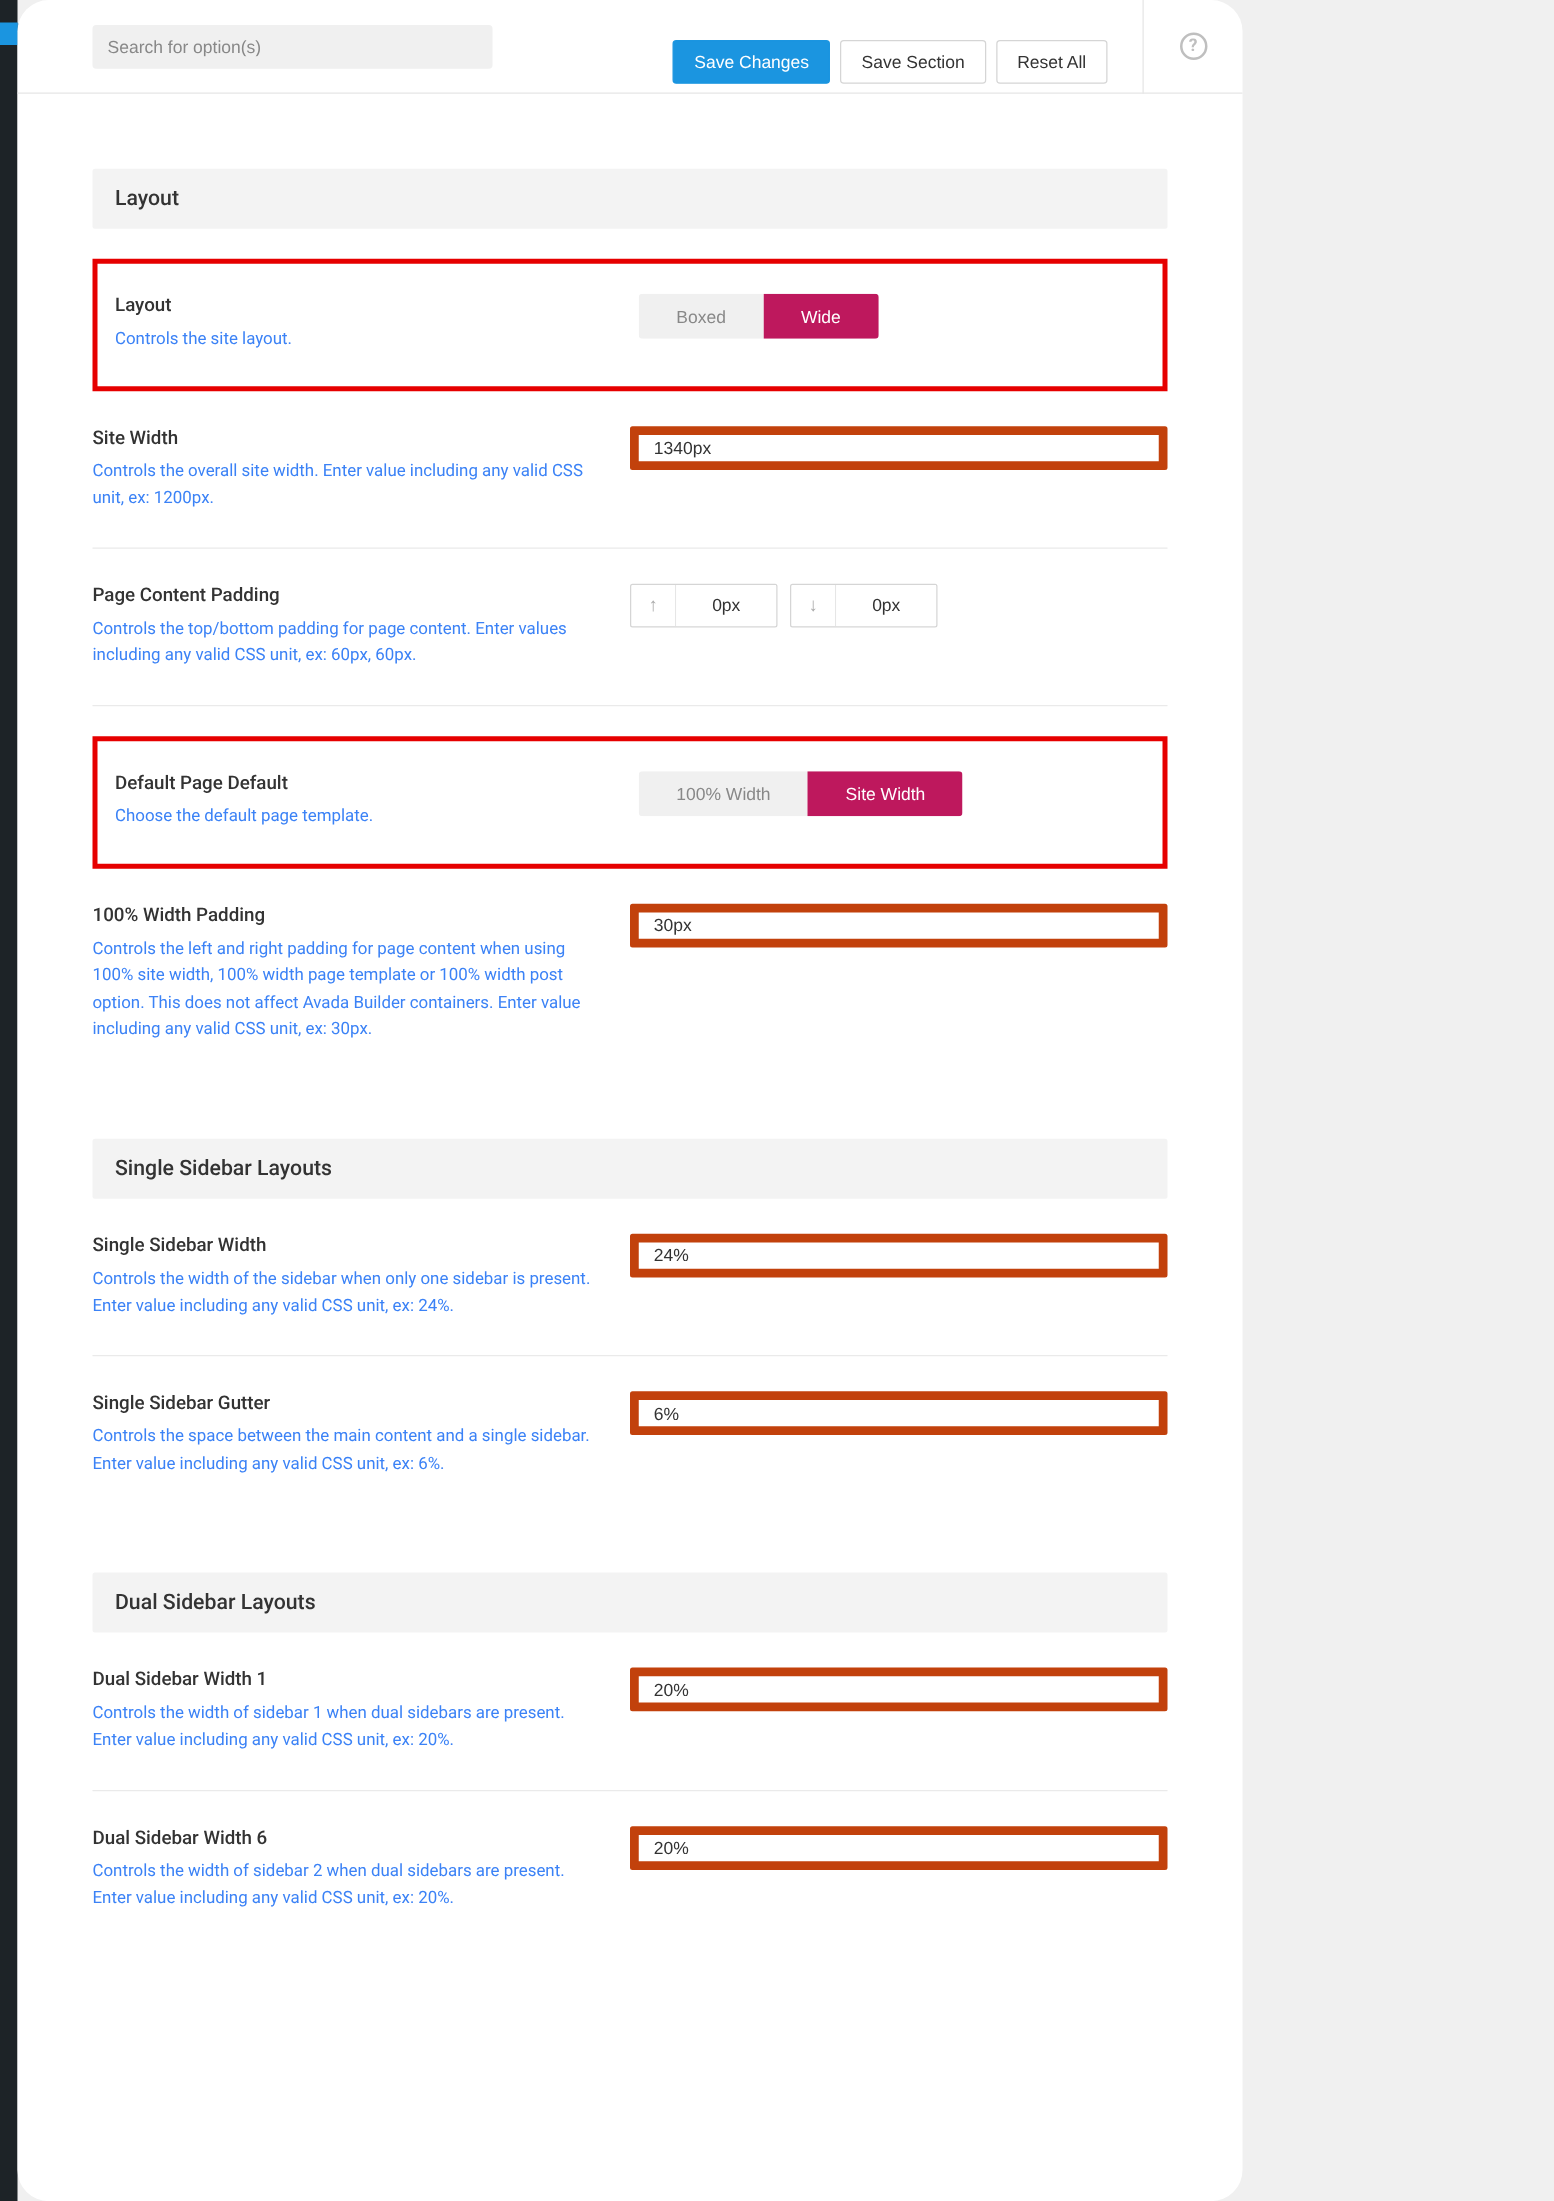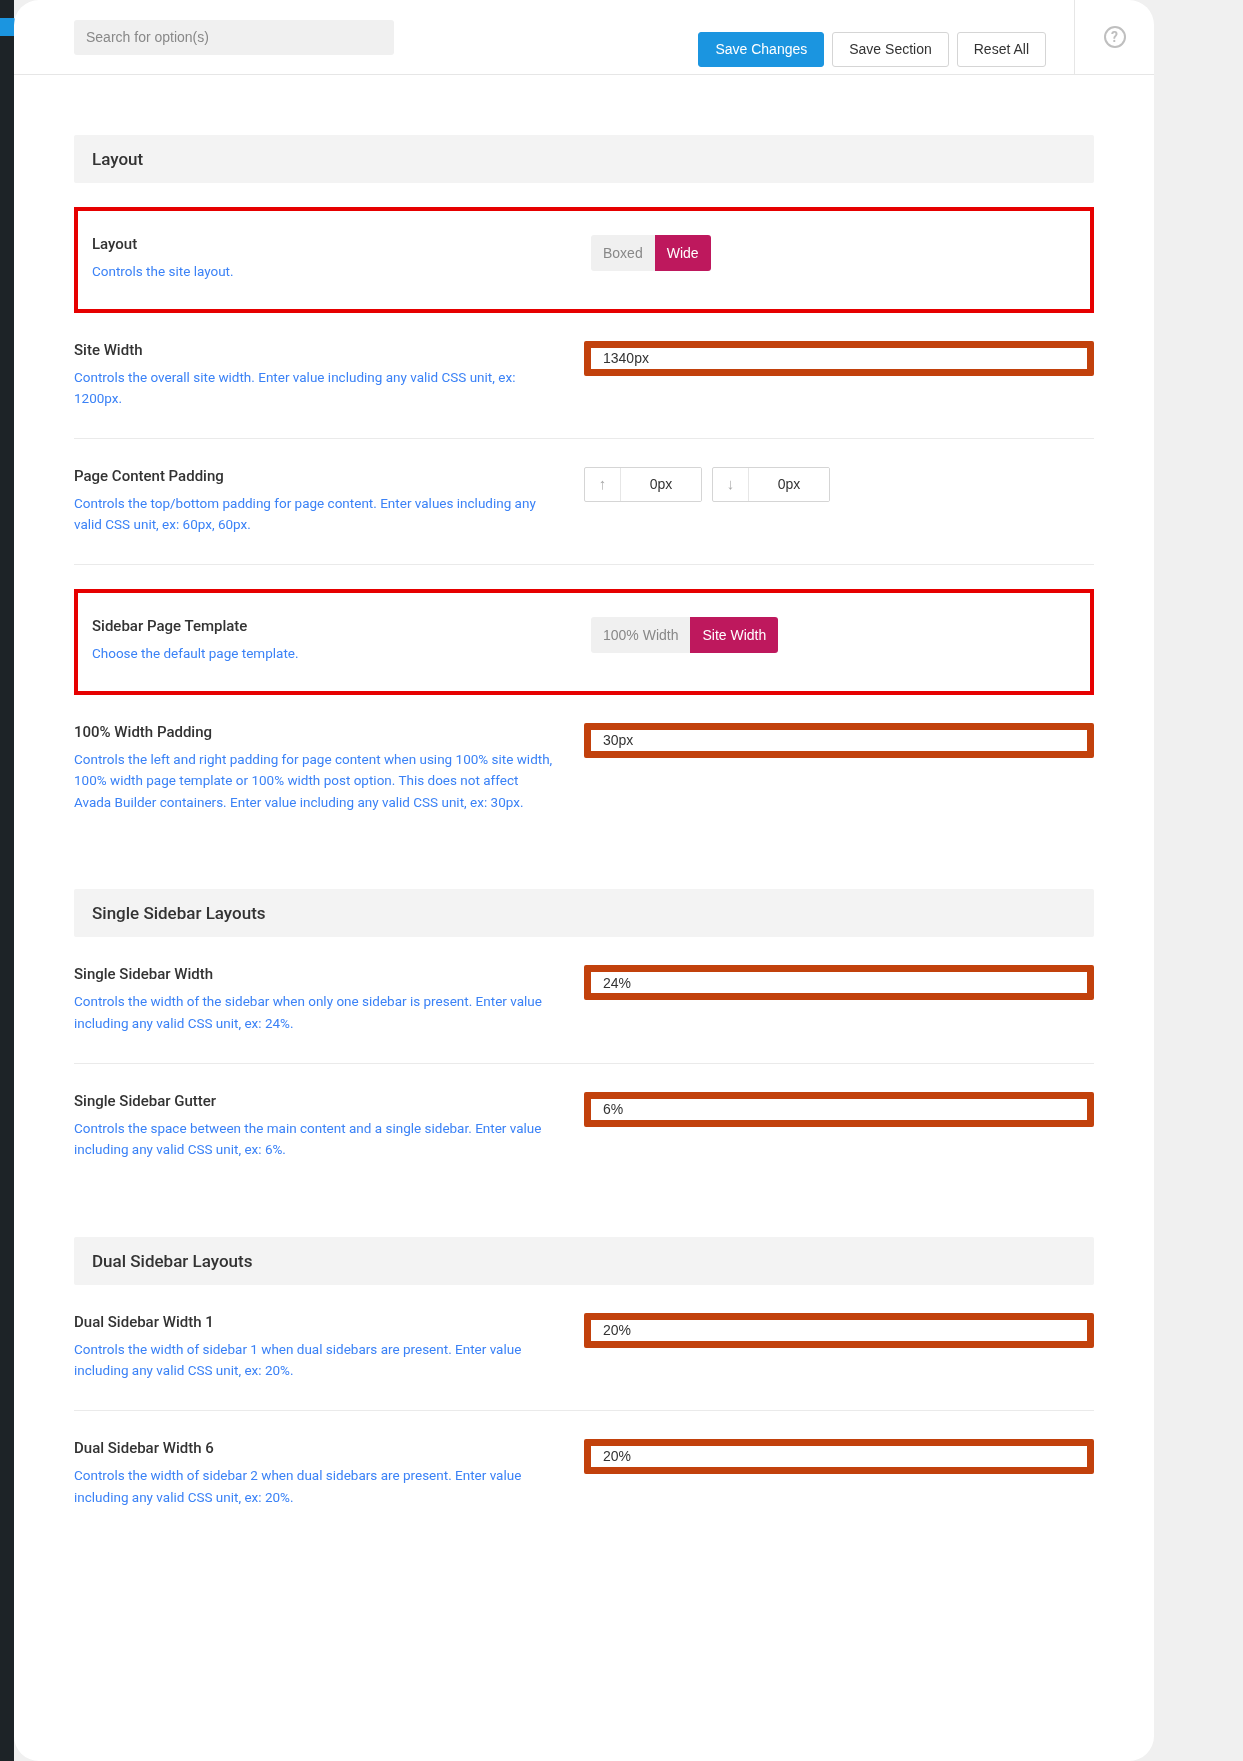--- a/index.html
+++ b/index.html
@@ -33,21 +33,21 @@
     top: 0;
     right: -8px;
     width: 0;
     height: 0;
     border-top: 9px solid transparent;
     border-bottom: 9px solid transparent;
     border-left: 8px solid #1b95e0;
   }
   .panel {
     background: #fff;
-    width: 1140px;
+    width: 980px;
     position: relative;
     border-radius: 25px;
   }
   .right-gap {
     flex: 1;
     background: #f0f0f0;
   }
   .topbar {
     display: flex;
     align-items: center;
@@ -145,21 +145,21 @@
   }
   .toggle-group {
     display: inline-flex;
     border-radius: 3px;
     overflow: hidden;
   }
   .toggle-btn {
     background: #f0f0f0;
     color: #888;
     border: none;
-    padding: 10px 12px;
+    padding: 10px 30px;
     font-size: 14px;
     cursor: pointer;
     min-width: 42px;
   }
   .toggle-btn.active {
     background: #be185d;
     color: #fff;
     font-weight: 500;
     text-align: right;
   }
@@ -276,21 +276,21 @@
               <div class="dim-label">↓</div>
               <input class="dim-input" type="text" value="0px" style="">
             </div>
           </div>
         </div>
       </div>
 
       <div class="highlight-box">
         <div class="field-row">
           <div class="field-left">
-            <div class="field-title">Sidebar Page Template</div>
+            <div class="field-title">Default Page Default</div>
             <div class="field-desc">Choose the default page template.</div>
           </div>
           <div class="field-right">
             <div class="toggle-group">
               <button class="toggle-btn">100% Width</button>
               <button class="toggle-btn active">Site Width</button>
             </div>
           </div>
         </div>
       </div>

